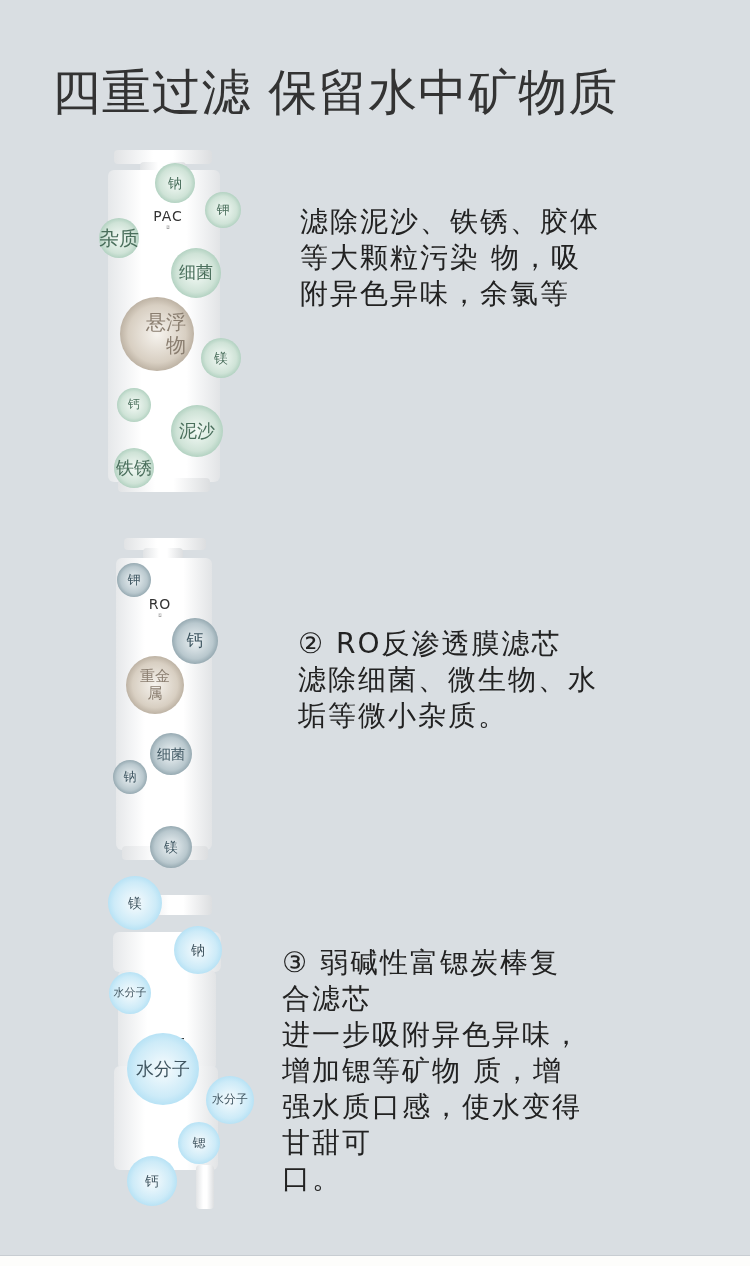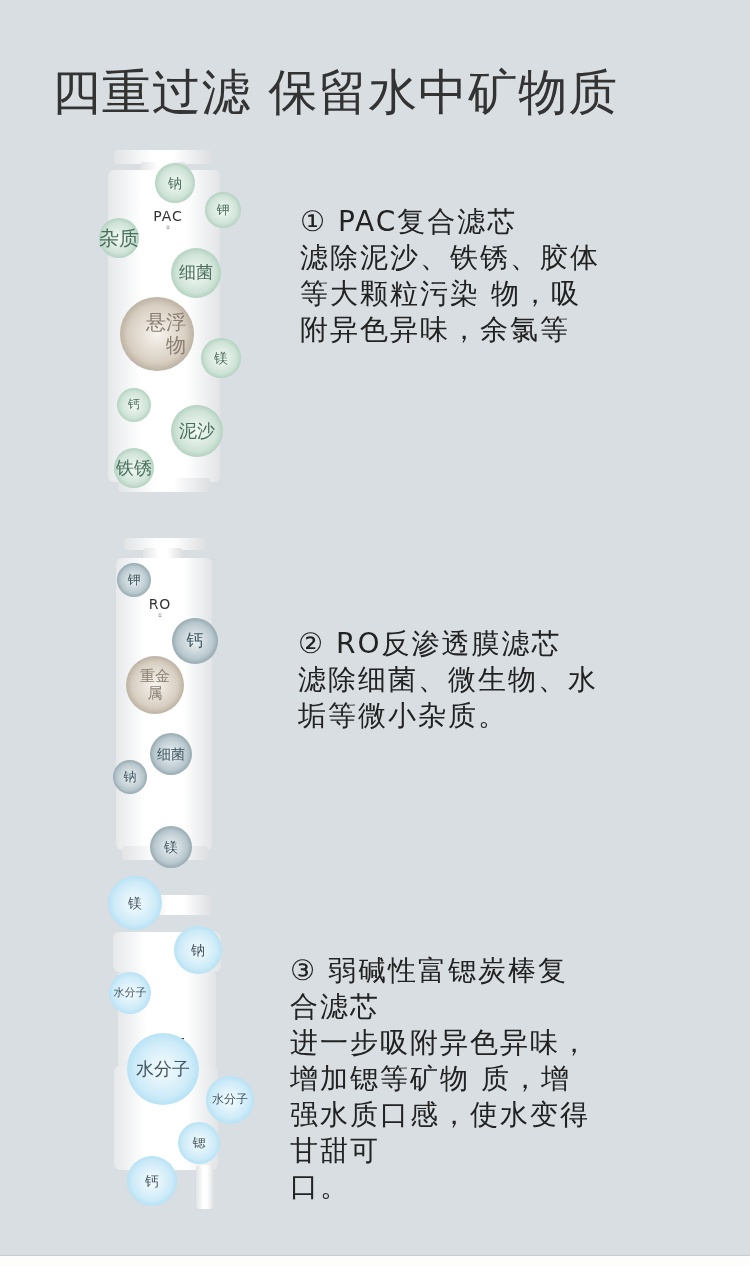--- a/index.html
+++ b/index.html
@@ -39,21 +39,20 @@
   <div class="bubble g" style="left:99px;top:218px;width:40px;height:40px;font-size:20px;">杂质</div>
   <div class="bubble g" style="left:171px;top:248px;width:50px;height:50px;font-size:17px;">细菌</div>
   <div class="bubble br" style="left:120px;top:297px;width:74px;height:74px;font-size:20px;padding:0 8px;box-sizing:border-box;text-align:right;">悬浮物</div>
   <div class="bubble g" style="left:201px;top:338px;width:40px;height:40px;font-size:14px;">镁</div>
   <div class="bubble g" style="left:117px;top:388px;width:34px;height:34px;font-size:12px;">钙</div>
   <div class="bubble g" style="left:171px;top:405px;width:52px;height:52px;font-size:18px;">泥沙</div>
   <div class="bubble g" style="left:114px;top:448px;width:40px;height:40px;font-size:18px;">铁锈</div>
 </div>
 
 <div class="desc" style="left:300px;top:204px;">
-  <div>① PAC复合滤芯</div>
   <div>滤除泥沙、铁锈、胶体</div>
   <div>等大颗粒污染 物，吸</div>
   <div>附异色异味，余氯等</div>
 </div>
 
 <div class="filter">
   <div class="cap" style="left:124px;top:538px;width:82px;height:12px;"></div>
   <div class="cap" style="left:143px;top:548px;width:40px;height:12px;"></div>
   <div class="cyl" style="left:116px;top:558px;width:96px;height:292px;"></div>
   <div class="cap" style="left:122px;top:846px;width:86px;height:14px;"></div>
@@ -87,21 +86,21 @@
   </div>
   <div class="bubble l" style="left:108px;top:876px;width:54px;height:54px;font-size:14px;">镁</div>
   <div class="bubble l" style="left:174px;top:926px;width:48px;height:48px;font-size:14px;">钠</div>
   <div class="bubble l" style="left:109px;top:972px;width:42px;height:42px;font-size:11px;">水分子</div>
   <div class="bubble l" style="left:127px;top:1033px;width:72px;height:72px;font-size:18px;">水分子</div>
   <div class="bubble l" style="left:206px;top:1076px;width:48px;height:48px;font-size:12px;">水分子</div>
   <div class="bubble l" style="left:178px;top:1122px;width:42px;height:42px;font-size:13px;">锶</div>
   <div class="bubble l" style="left:127px;top:1156px;width:50px;height:50px;font-size:14px;">钙</div>
 </div>
 
-<div class="desc" style="left:290px;top:945px;margin-top:8px;">
+<div class="desc" style="left:282px;top:945px;">
   <div>③ 弱碱性富锶炭棒复</div>
   <div>合滤芯</div>
   <div>进一步吸附异色异味，</div>
   <div>增加锶等矿物 质，增</div>
   <div>强水质口感，使水变得</div>
   <div>甘甜可</div>
   <div>口。</div>
 </div>
 
 <div class="bottom-band"></div>

